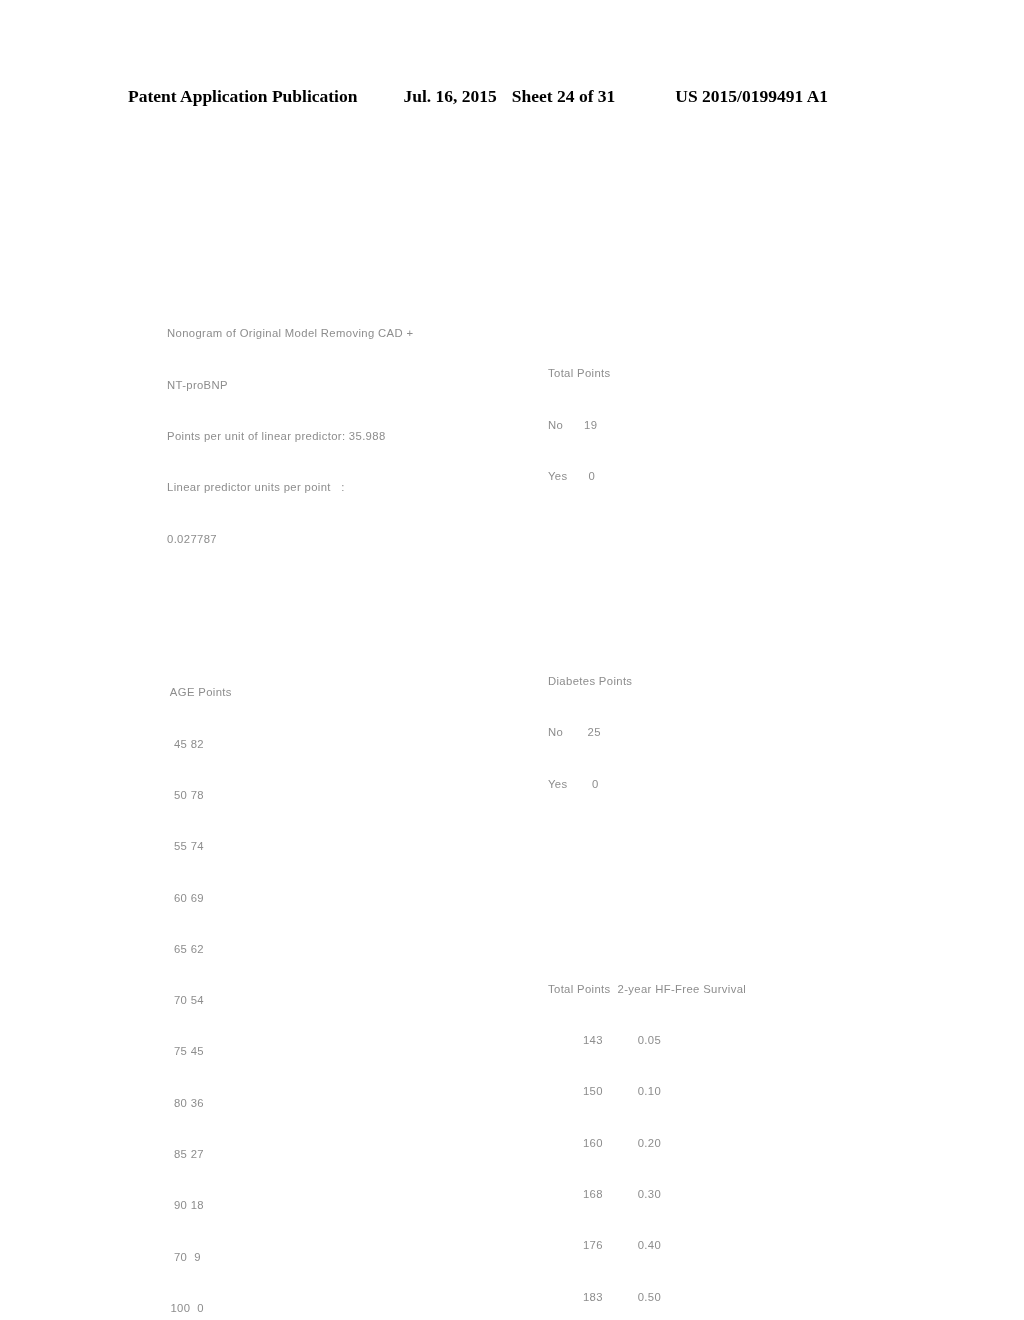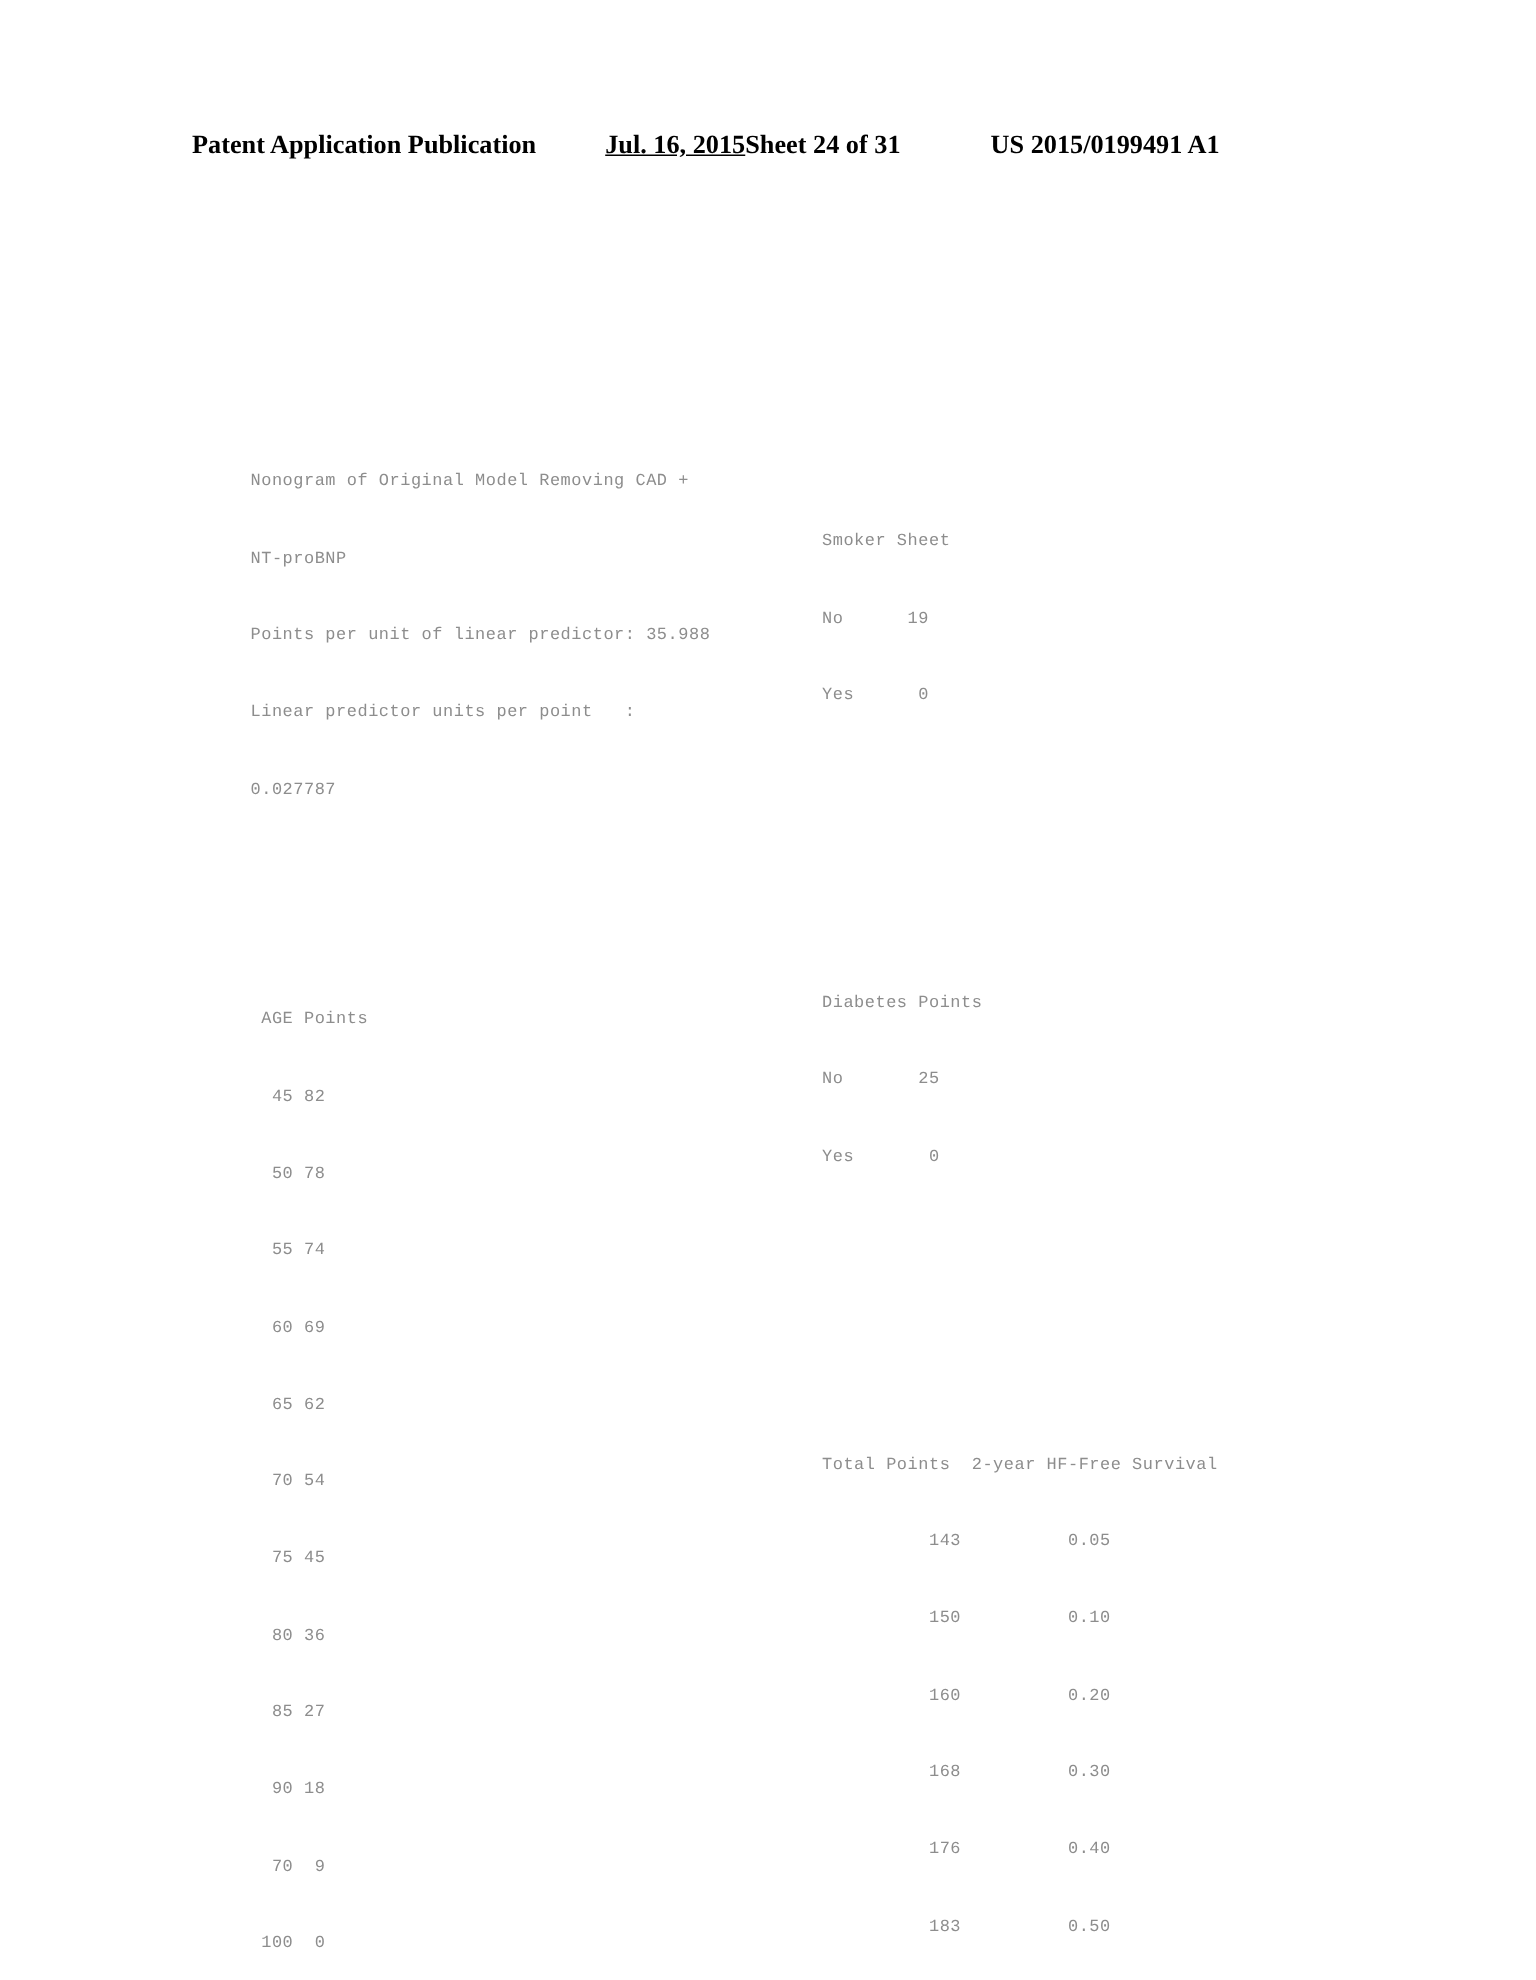--- a/index.html
+++ b/index.html
@@ -24,31 +24,31 @@
     width: 768px;
     font-family: "Liberation Serif", "DejaVu Serif", serif;
     font-weight: bold;
     font-size: 17.5px;
     color: #000000;
     white-space: nowrap;
     display: flex;
     align-items: baseline;
   }
   .pat-header .h-pub   { margin-right: 46px; }
-  .pat-header .h-date  { margin-right: 0; text-decoration: underline; }
+  .pat-header .h-date  { margin-right: 15px; }
   .pat-header .h-sheet { margin-right: 60px; }
   .pat-header .h-num   { }
 
   
   .listing {
     position: absolute;
-    top: 228px;
+    top: 240px;
     left: 167px;
     width: 760px;
-    font-family: Liberation Mono, monospace;
+    font-family: Liberation Sans, sans-serif;
     font-size: 11.3px;
     line-height: 17.1px;
     color: #8d8d8d;
     white-space: pre;
     letter-spacing: 0.35px;
   }
   .col-left {
     position: absolute;
     top: 0;
     left: 0;
@@ -124,21 +124,21 @@
       
 
       
 
     </div>
 
     
     <div class="col-right">
 
       <div class="blk">
-        <span class="ln">Smoker Sheet</span>
+        <span class="ln">Total Points</span>
         <span class="ln">No      19</span>
         <span class="ln">Yes      0</span>
       </div>
 
       <span class="gap"></span>
 
       <div class="blk">
         <span class="ln">Diabetes Points</span>
         <span class="ln">No       25</span>
         <span class="ln">Yes       0</span>

